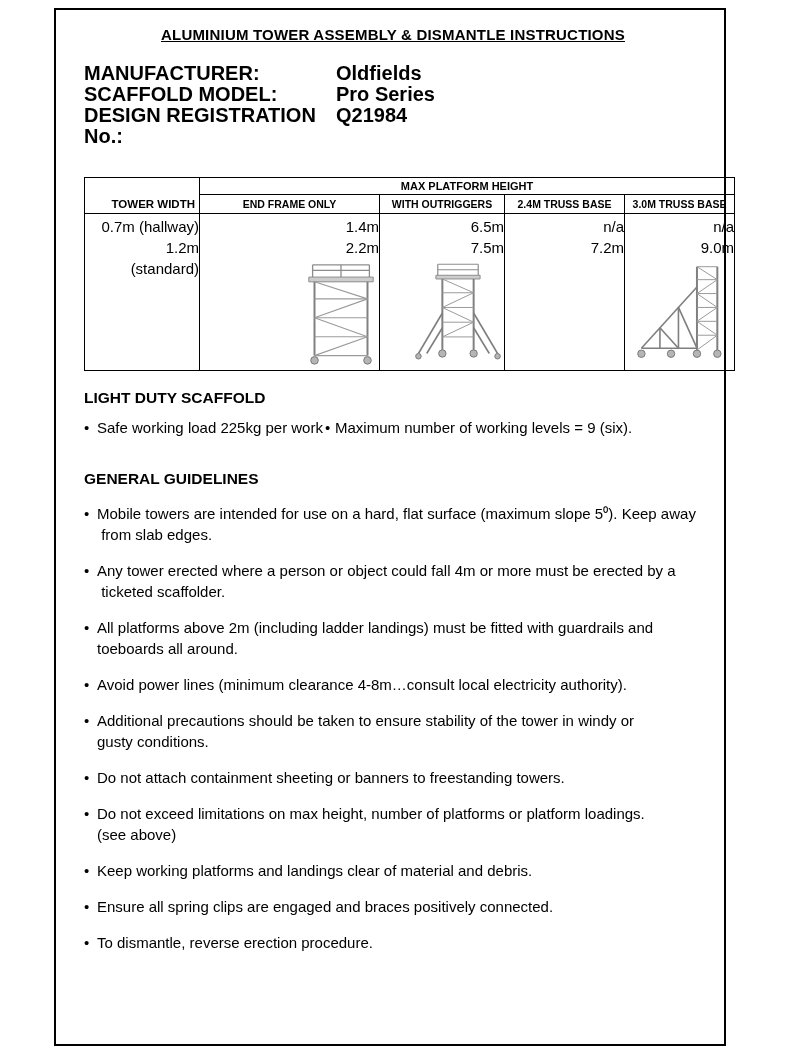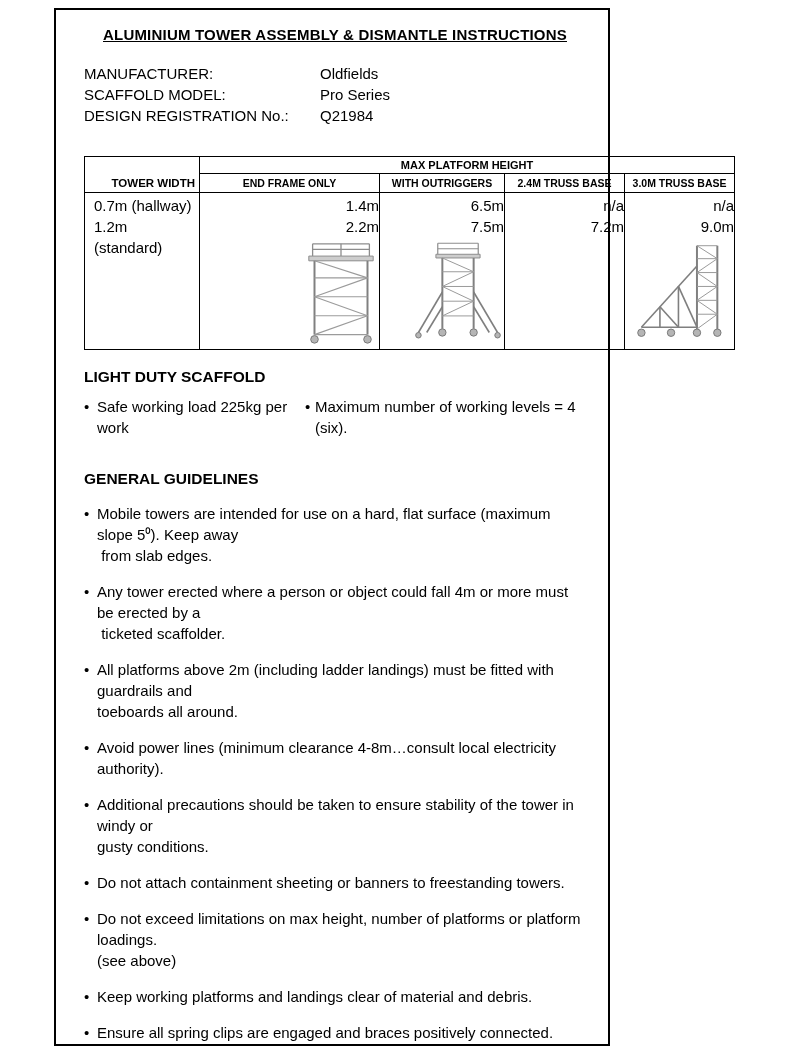--- a/index.html
+++ b/index.html
@@ -1,35 +1,35 @@
 <!DOCTYPE html>
 <html><head>
 <meta charset="utf-8">
 <style>
   * { margin:0; padding:0; box-sizing:border-box; }
   html,body { width:808px; height:1056px; background:#ffffff; }
   body { font-family:"Liberation Sans", sans-serif; color:#000; position:relative; }
   .sheet {
-    position:absolute; left:54px; top:8px; width:556px; height:1038px;
+    position:absolute; left:54px; top:8px; width:672px; height:1038px;
     border:2px solid #000; background:#fff; padding:16px 22px 0 28px;
   }
   .doc-title {
     text-align:center; font-size:15px; font-weight:700;
     text-decoration:underline; letter-spacing:.2px;
   }
   .details { margin-top:20px; }
-  .detail-row { display:flex; line-height:21px; font-size:15px; font-weight:400; }
+  .detail-row { display:flex; line-height:21px; font-size:20px; font-weight:700;gap:16px; }
   .detail-row .lbl { width:236px; }
   table.spec { border-collapse:collapse; table-layout:fixed; width:650px; margin-top:30px; }
   table.spec th, table.spec td { border:1px solid #000; }
   .corner-h { vertical-align:bottom; text-align:right; font-size:11.5px; font-weight:700; padding:3px 4px; }
   .group-h { font-size:11px; font-weight:700; text-align:center; padding:2px; }
   .col-h { font-size:10.5px; font-weight:700; text-align:center; padding:3px 1px;margin-top:6px; }
   td.body-cell { vertical-align:top; height:148px; text-align:right; font-size:15px; padding-top:2px; }
-  td.body-cell.left { text-align:left; padding-left:9px;border-radius:30px; }
+  td.body-cell.left { text-align:right; padding-left:9px;border-radius:30px; }
   .val-line { line-height:21px; }
   .illus { margin-top:3px; }
   .section-h { font-size:15.5px; font-weight:700; margin-top:18px; }
   .ld-line { display:flex; margin-top:10px; font-size:15px; line-height:21px; }
   .mark { width:13px; flex:0 0 auto; }
   .mark.tight { width:10px; margin-left:2px; }
   .bullet { display:flex; margin-top:15px; font-size:15px; line-height:21px; }
   .bt { white-space:pre-wrap; max-width:640px; }
   .gap-lg { margin-top:32px; }
   svg line, svg rect, svg circle { vector-effect:non-scaling-stroke; }
@@ -202,21 +202,21 @@
     </tr>
   </tbody>
     </table>
 
   <div class="section-h">LIGHT DUTY SCAFFOLD</div>
 
   <div class="ld-line">
     <span class="mark">•</span>
     <span class="bt">Safe working load 225kg per work</span>
     <span class="mark tight">•</span>
-    <span class="bt">Maximum number of working levels = 4 (six).</span>
+    <span class="bt">Maximum number of working levels = 9 (six).</span>
   </div>
 
   <div class="section-h gap-lg">GENERAL GUIDELINES</div>
 
   <div class="bullet">
     <span class="mark">•</span>
     <span class="bt">Mobile towers are intended for use on a hard, flat surface (maximum slope 5⁰). Keep away
  from slab edges.</span>
   </div>
   <div class="bullet">

